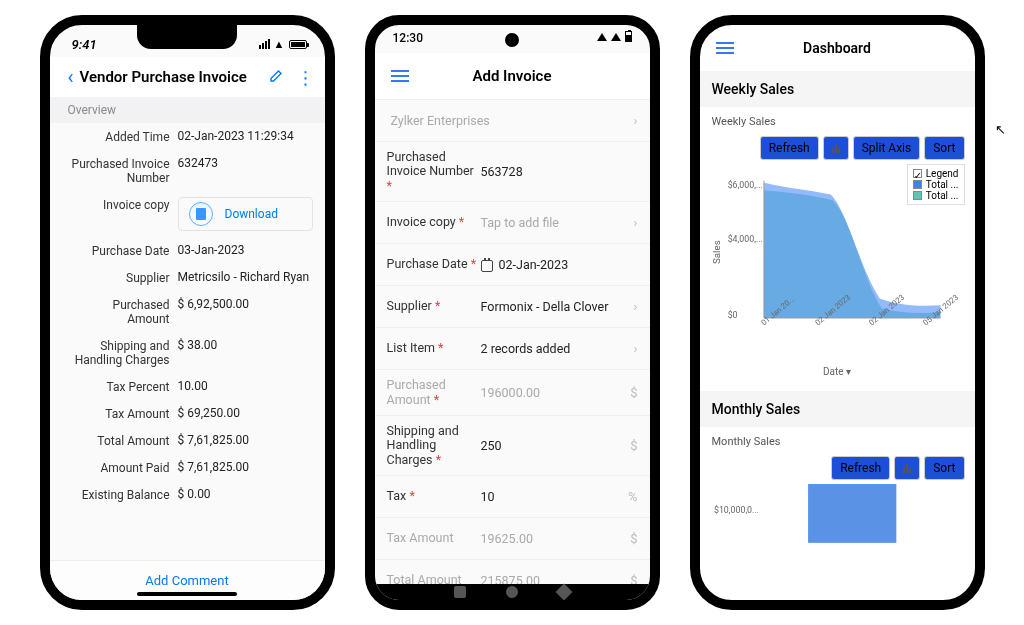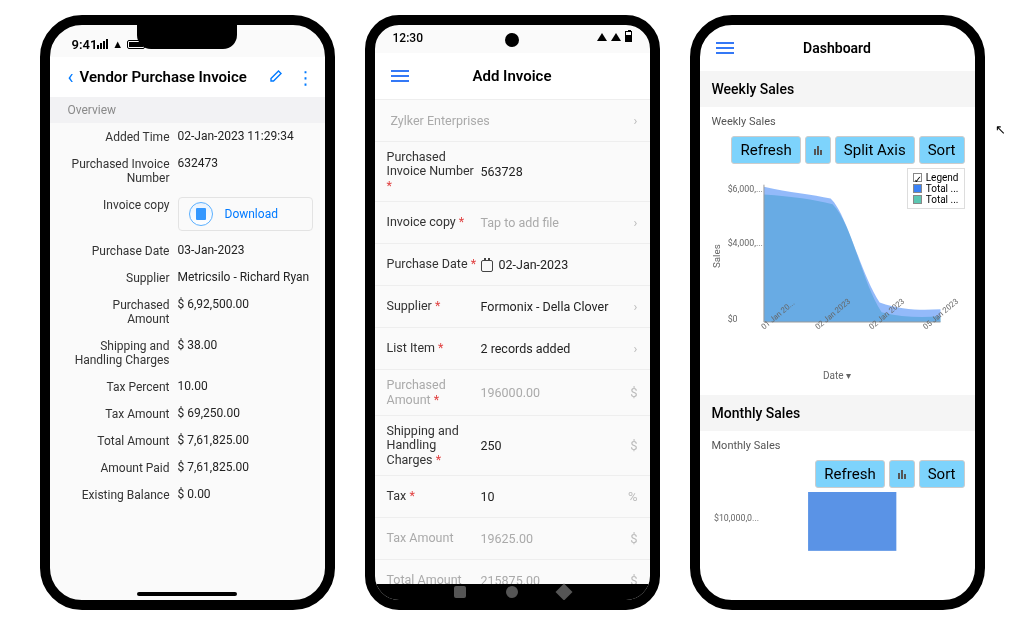--- a/index.html
+++ b/index.html
@@ -25,26 +25,27 @@
   .phone-inner {
     width: 100%;
     height: 100%;
     overflow: hidden;
     display: flex;
     flex-direction: column;
   }
   
   .ios-statusbar {
     display: flex;
-    justify-content: flex-start;
+    justify-content: space-between;
     align-items: center;
     padding: 6px 18px 0 22px;
     height: 32px;
     font-size: 13px;
     font-weight: 600;
+    font-style: italic;
   }
   .notch {
     position: absolute;
     top: 0; left: 50%; transform: translateX(-50%);
     width: 100px; height: 24px;
     background: #000;
     border-radius: 0 0 14px 14px;
   }
   .ios-icons { display:flex; gap:4px; align-items:center; }
   .sig-bars { display:flex; gap:1px; align-items:flex-end;}
@@ -155,21 +156,21 @@
   }
   .dash-burger{cursor:pointer;padding:4px}
   .dash-burger div{width:18px;height:2px;background:#3478f6;margin:3px 0}
   .dash-title{flex:1;text-align:center;font-weight:600;font-size:14px}
 
   .card-section-head{
     font-size:14px;font-weight:500;padding:10px 12px;background:#f5f5f5;
   }
   .card-sub{font-size:11px;color:#555;padding:8px 12px 4px}
   .btn-row{display:flex;gap:4px;padding:4px 10px;justify-content:flex-end}
-  .btn-sm{border:1px solid #ccc;background:#7dd3fc;font-size:15px;padding:4px 8px;border-radius:3px;cursor:pointer;display:flex;align-items:center;gap:3px}
+  .btn-sm{border:1px solid #ccc;background:#1d4ed8;font-size:12px;padding:4px 8px;border-radius:3px;cursor:pointer;display:flex;align-items:center;gap:3px}
   .btn-sm .bars-ic{display:flex;gap:1px;align-items:flex-end}
   .btn-sm .bars-ic span{width:2px;background:#555}
   .btn-sm .bars-ic span:nth-child(1){height:6px}.btn-sm .bars-ic span:nth-child(2){height:9px}.btn-sm .bars-ic span:nth-child(3){height:5px}
 
   .chart-box{padding:2px 10px 8px;position:relative}
   .chart-box svg{width:100%;height:auto}
   .legend-box{
     position:absolute;top:0;right:10px;
     font-size:10px;border:1px solid #ddd;background:#fff;padding:3px 5px;
   }
@@ -273,20 +274,21 @@
         <div class="detail-row">
           <div class="detail-label">Amount Paid</div>
           <div class="detail-value">$ 7,61,825.00</div>
         </div>
         <div class="detail-row">
           <div class="detail-label">Existing Balance</div>
           <div class="detail-value">$ 0.00</div>
         </div>
       </div>
     <div style="flex:1"></div>
+    <div class="add-comment">Add Comment</div>
   </div>
   <div class="home-ind"></div>
 </div>
 
 <div class="phone android">
   <div class="phone-inner">
     <div class="and-statusbar">
       <span>12:30</span>
       <div class="and-cam"></div>
       <div class="and-icons">

